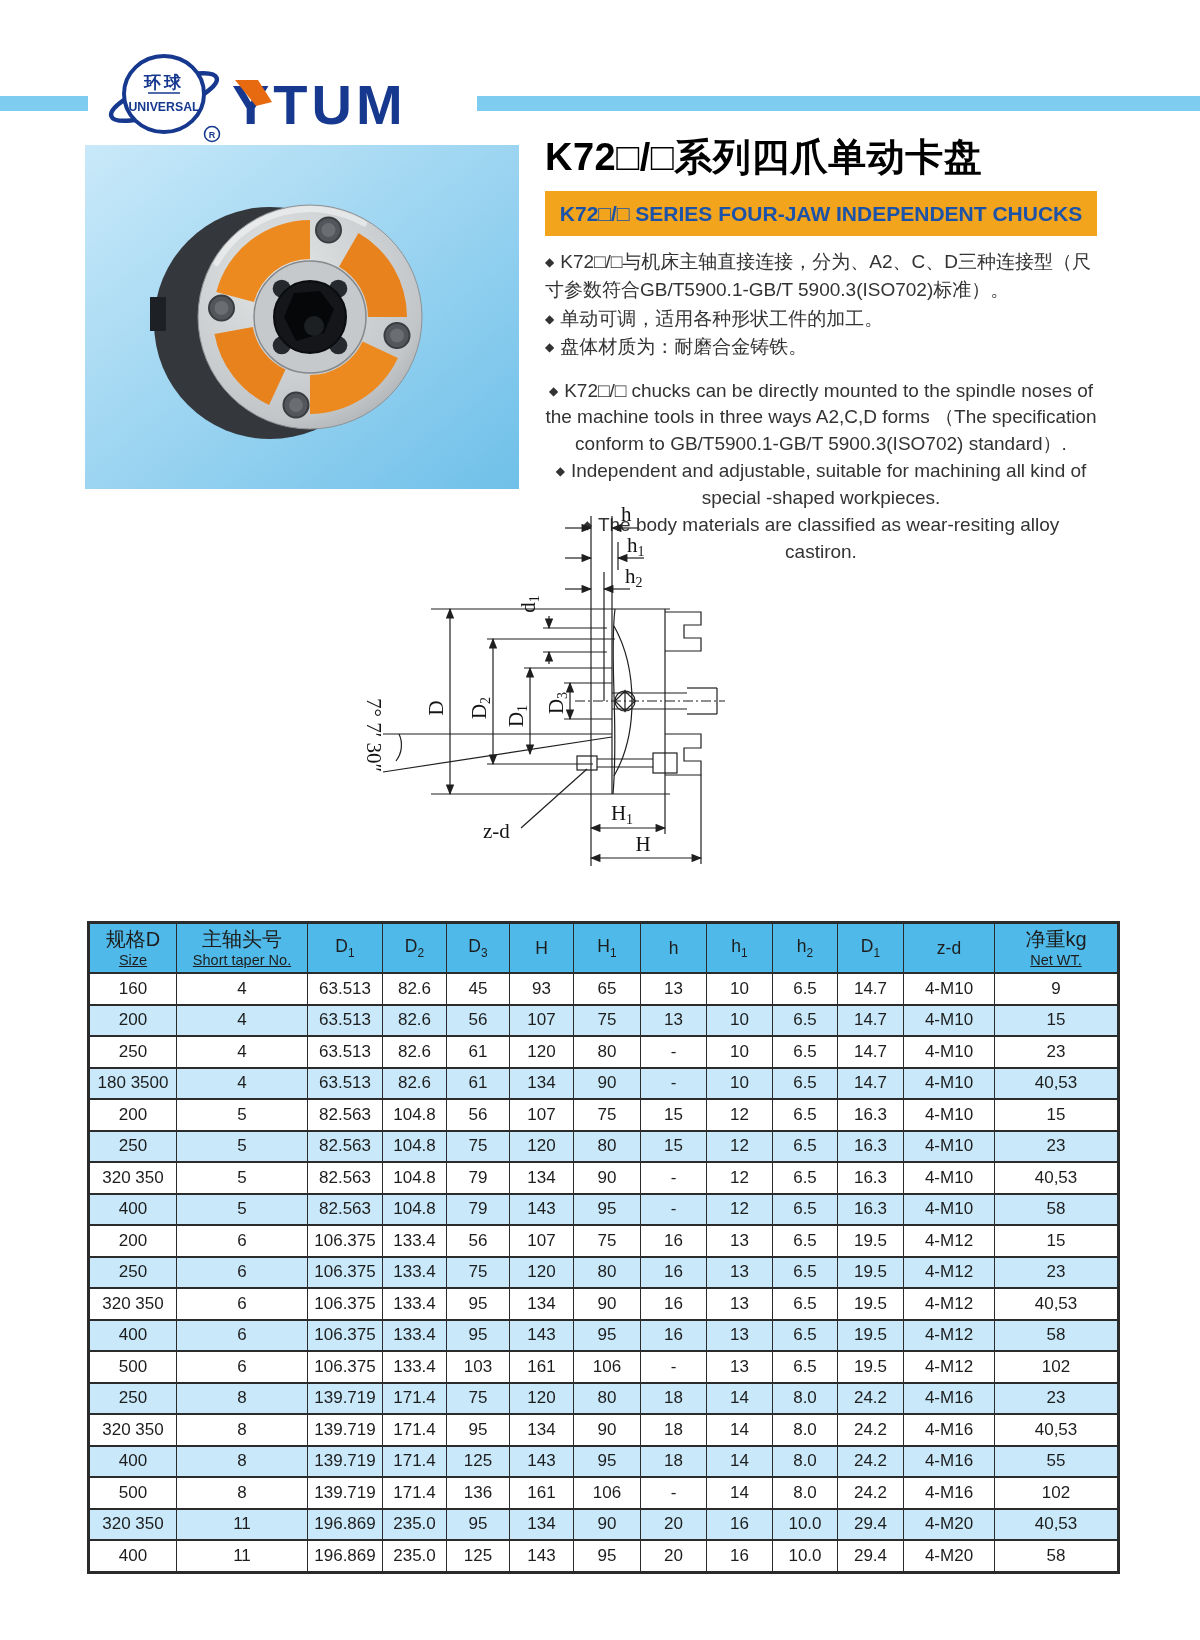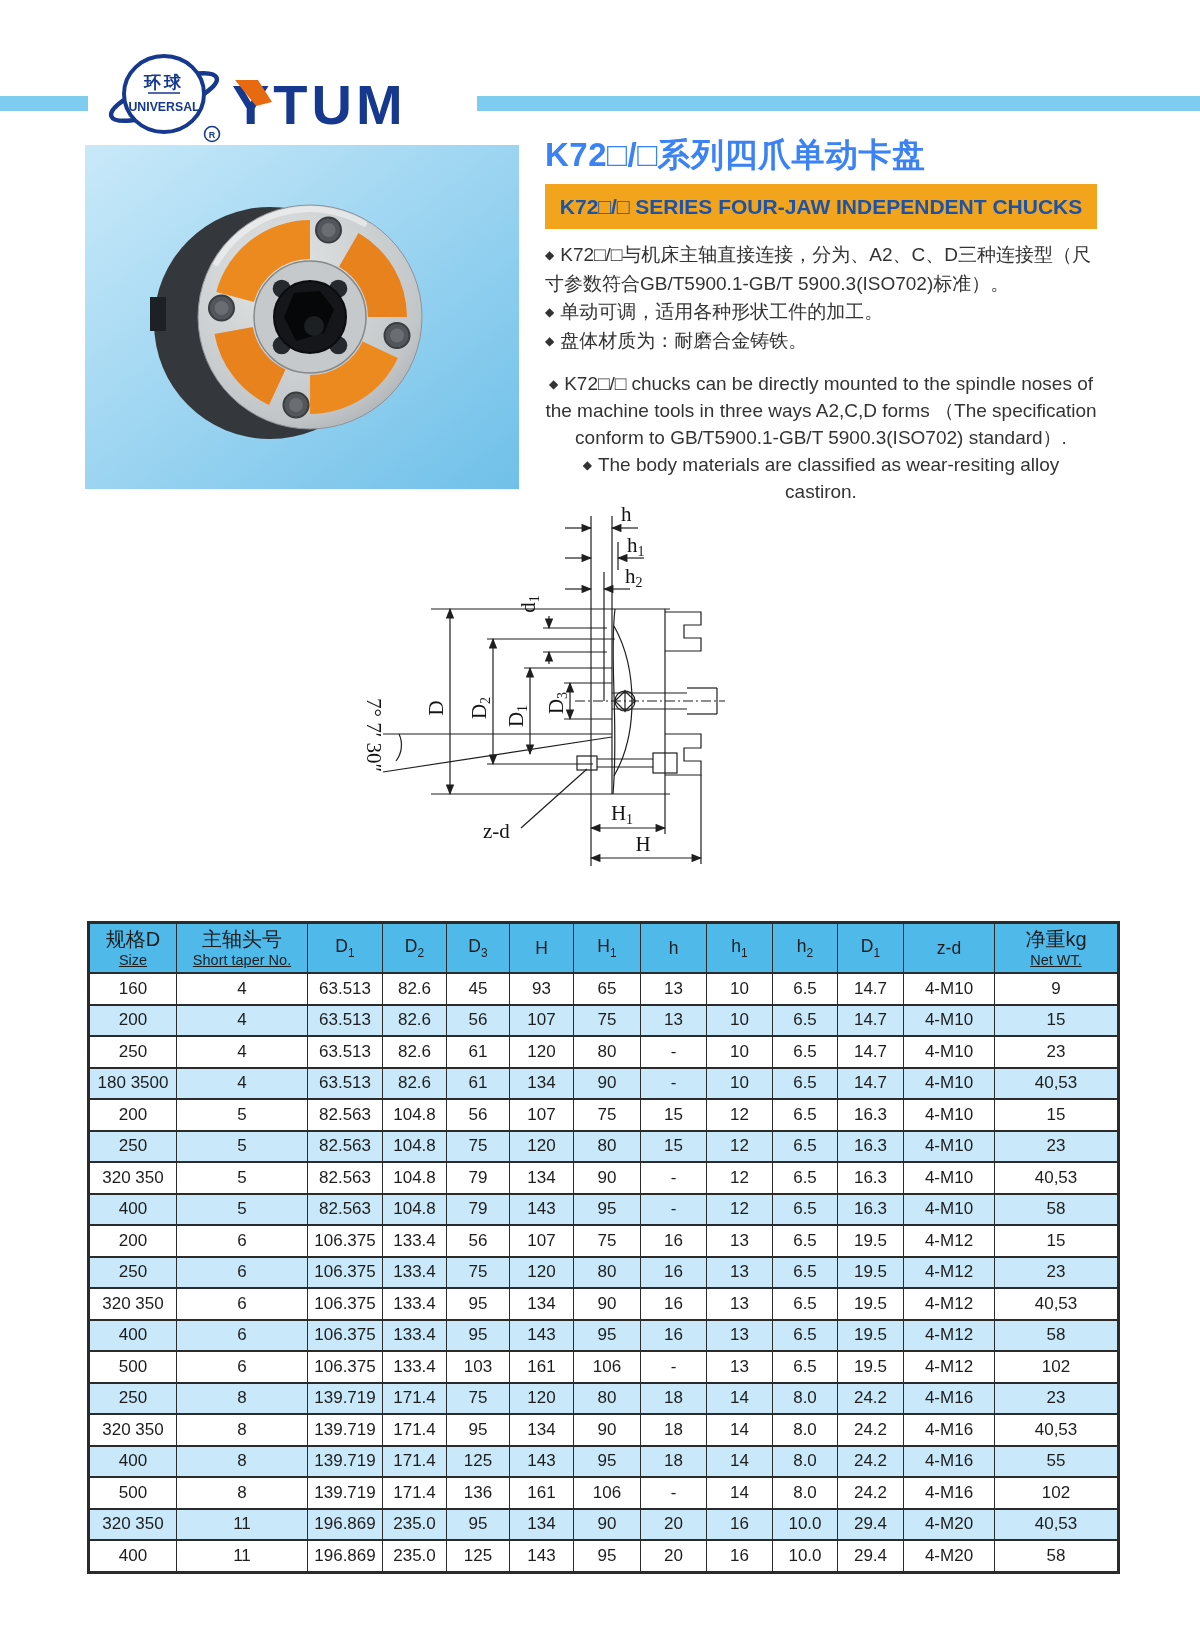--- a/index.html
+++ b/index.html
@@ -8,21 +8,21 @@
   
   .hbar{position:absolute;height:15px;background:#7ecdf1;}
   .hbar.left{left:0;top:96px;width:88px;}
   .hbar.right{left:477px;top:96px;width:723px;}
   .logo-wrap{position:absolute;left:106px;top:48px;width:120px;height:100px;}
   .brand-wrap{position:absolute;left:230px;top:72px;width:240px;height:64px;}
   
   .photo{position:absolute;left:85px;top:145px;width:434px;height:344px;}
   
   .rightcol{position:absolute;left:545px;top:134px;width:552px;}
-  .title{font-size:33px;font-weight:bold;color:#3b82f6;line-height:1.25;letter-spacing:0.5px;}
+  .title{font-size:38px;font-weight:bold;color:#000000;line-height:1.25;letter-spacing:0.5px;}
   .banner{margin-top:9px;height:45px;line-height:45px;background:#f2a51c;color:#1c52a8;
           font-size:21px;font-weight:bold;text-align:center;}
   .bullets{margin-top:12px;font-size:19px;line-height:1.5;color:#333;}
   .bullets.en{margin-top:16px;line-height:1.42;text-align:center;}
   .bullet{position:relative;}
   .diamond{font-size:12px;vertical-align:2px;margin-right:6px;color:#333;}
   
   .drawing{position:absolute;left:325px;top:476px;width:500px;height:392px;}
   .dim-label{font-family:"Liberation Serif",serif;font-size:21px;fill:#151515;}
   
@@ -117,20 +117,21 @@
   <div class="rightcol">
     <div class="title">K72□/□系列四爪单动卡盘</div>
     <div class="banner">K72□/□ SERIES FOUR-JAW INDEPENDENT CHUCKS</div>
     <div class="bullets zh">
         <div class="bullet"><span class="diamond">◆</span><span>K72□/□与机床主轴直接连接，分为、A2、C、D三种连接型（尺寸参数符合GB/T5900.1-GB/T 5900.3(ISO702)标准）。</span></div>
         <div class="bullet"><span class="diamond">◆</span><span>单动可调，适用各种形状工件的加工。</span></div>
         <div class="bullet"><span class="diamond">◆</span><span>盘体材质为：耐磨合金铸铁。</span></div>
       </div>
     <div class="bullets en">
         <div class="bullet"><span class="diamond">◆</span><span>K72□/□ chucks can be directly mounted to the spindle noses of the machine tools in three ways A2,C,D forms （The specification conform to GB/T5900.1-GB/T 5900.3(ISO702) standard）.</span></div>
+        <div class="bullet"><span class="diamond">◆</span><span>Independent and adjustable, suitable for machining all kind of special -shaped workpieces.</span></div>
         <div class="bullet"><span class="diamond">◆</span><span>The body materials are classified as wear-resiting alloy castiron.</span></div>
       </div>
   </div>
 
   <div class="drawing">
     <svg width="500" height="392" viewBox="0 0 500 392">
       <defs>
         <marker id="arr" viewBox="0 0 10 8" refX="9" refY="4" markerWidth="9" markerHeight="7" orient="auto-start-reverse">
           <path d="M0,0 L10,4 L0,8 z" fill="#1f1f1f"></path>
         </marker>

